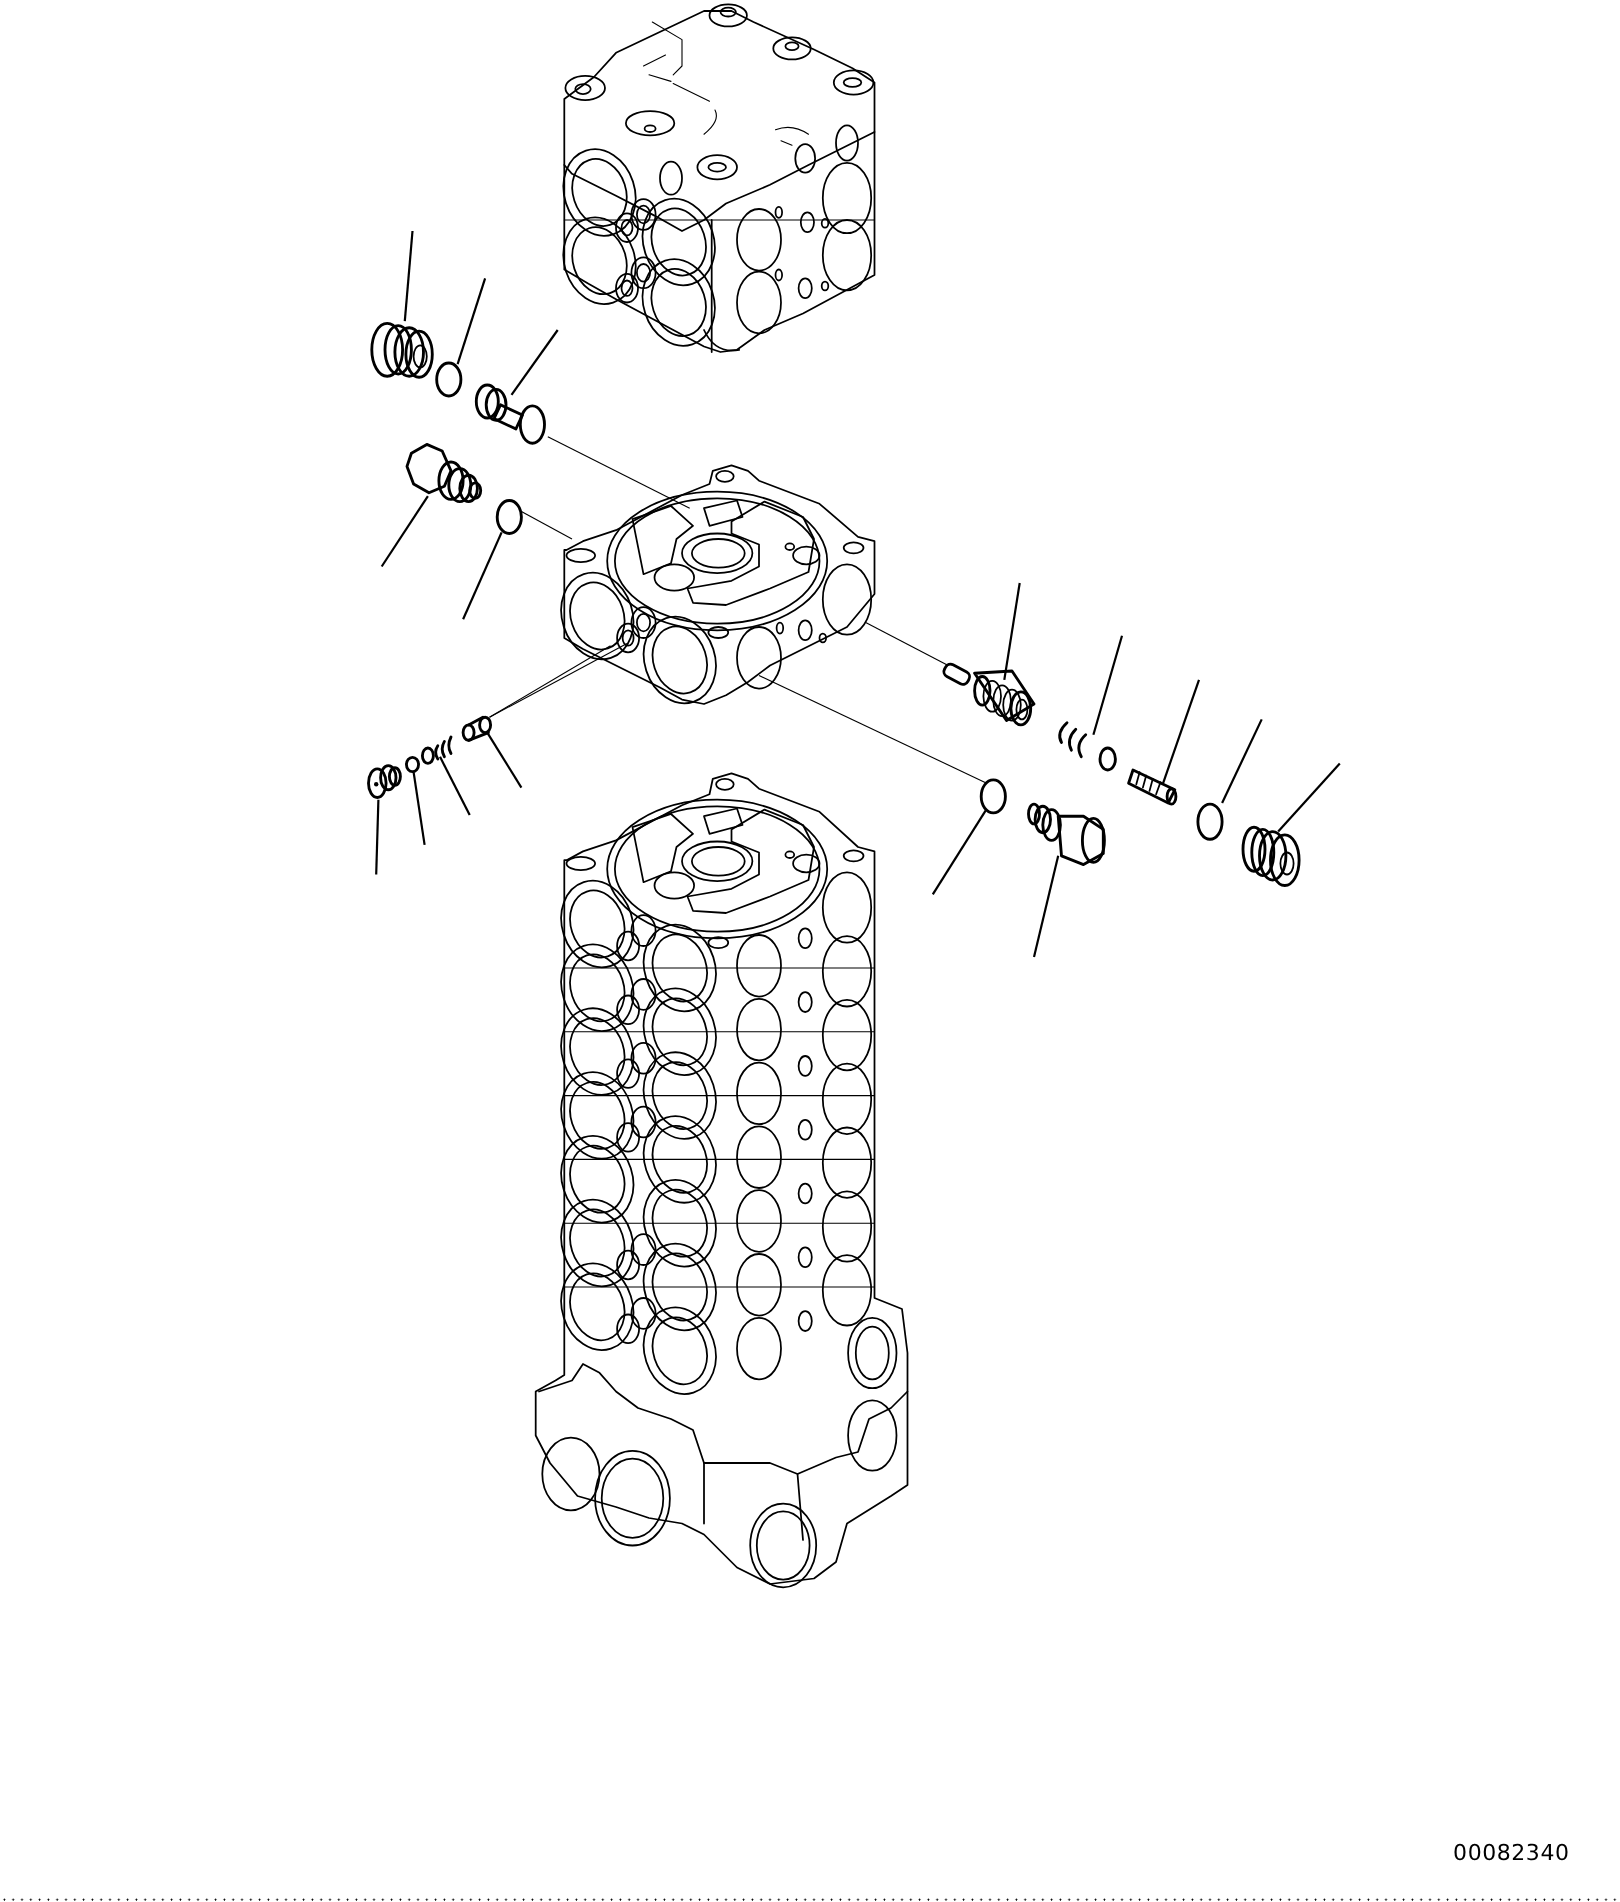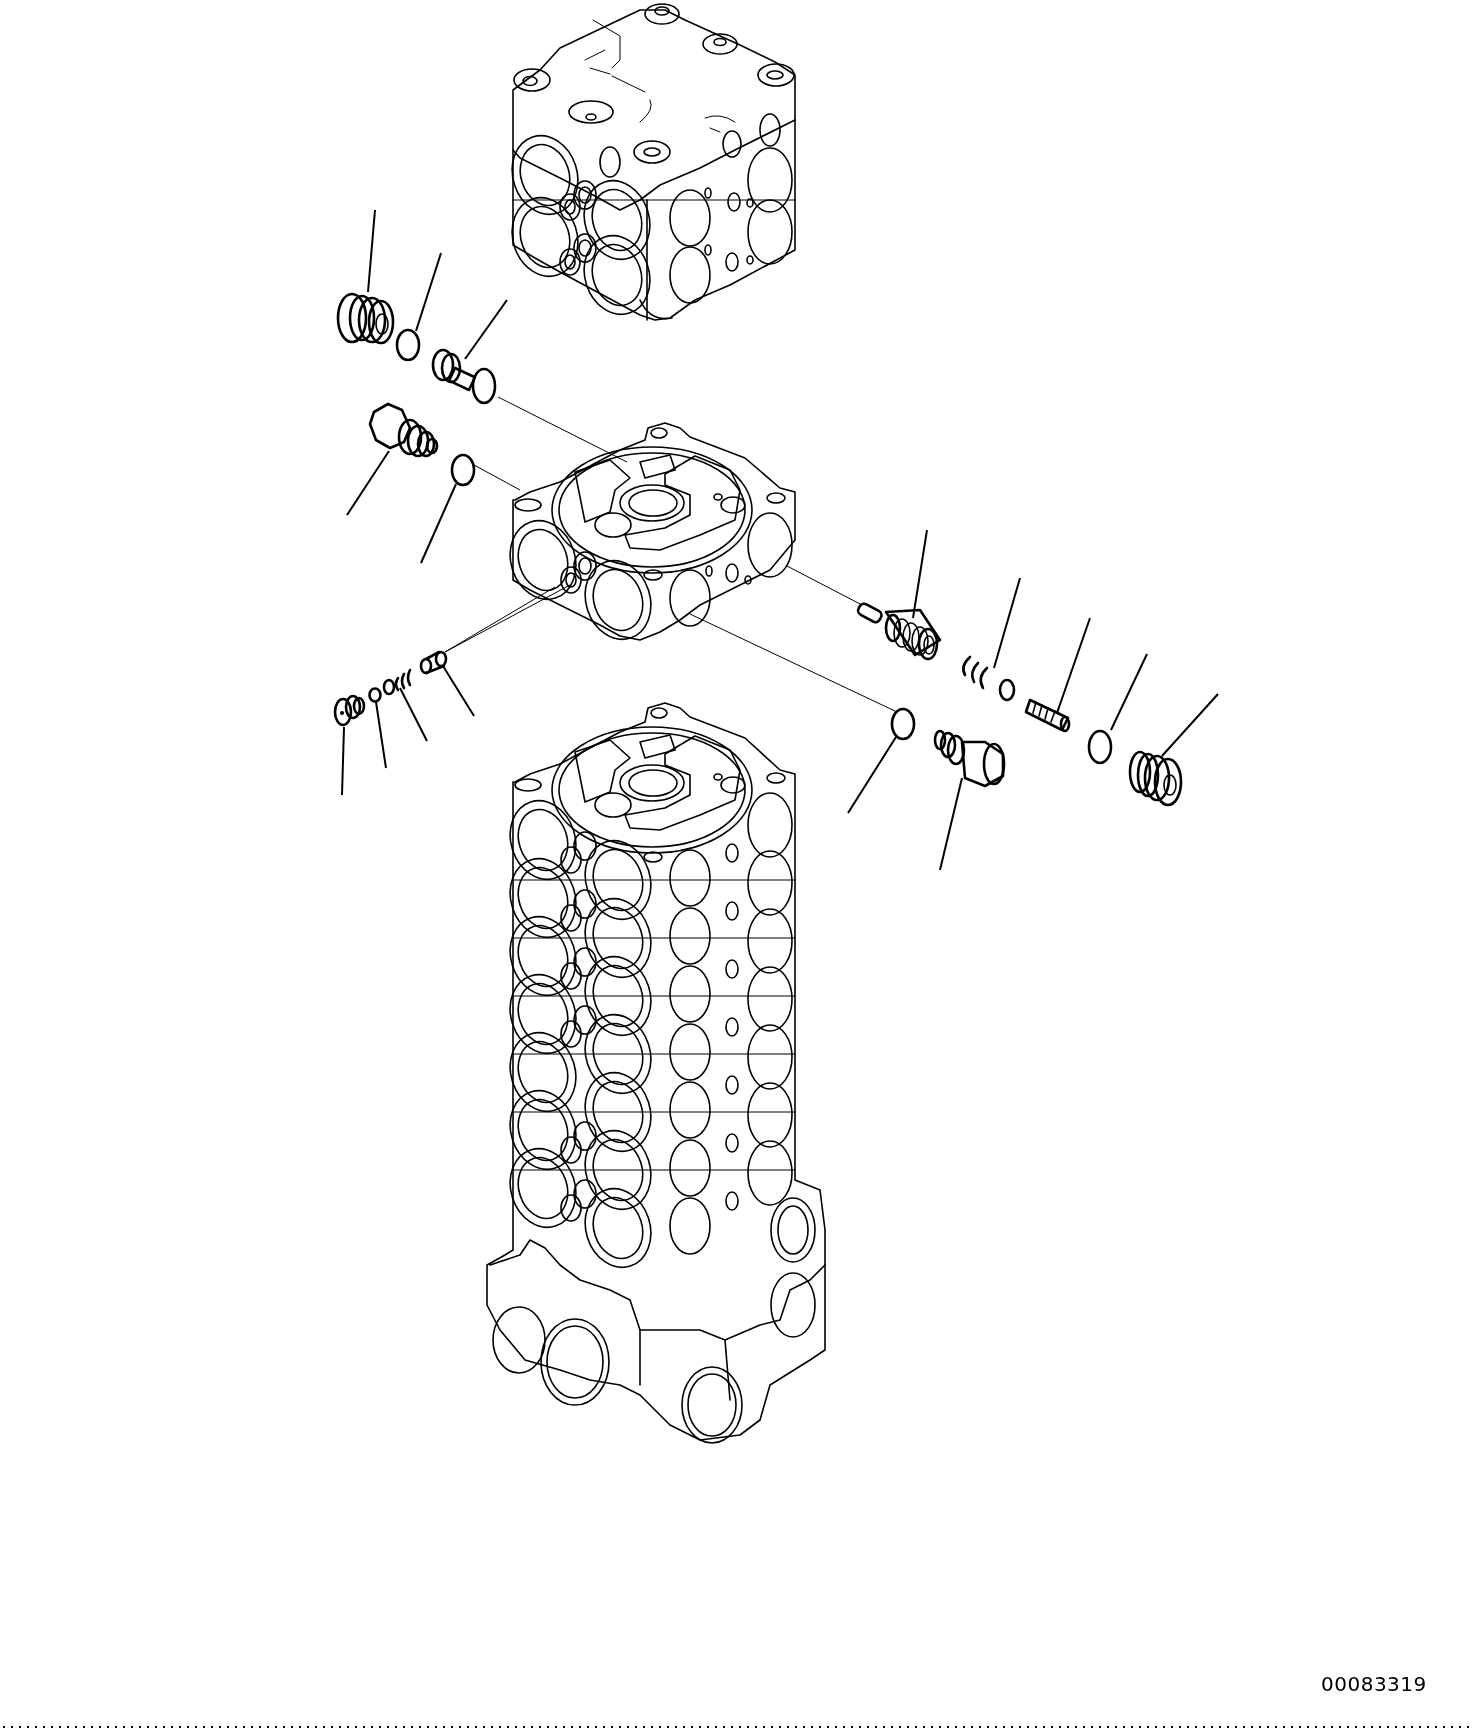--- a/index.html
+++ b/index.html
@@ -330,14 +330,14 @@
   <g>
     <ellipse cx="940" cy="740" rx="5" ry="9" class="ln thick"></ellipse>
     <ellipse cx="948" cy="745" rx="7" ry="12" class="ln thick"></ellipse>
     <ellipse cx="956" cy="750" rx="8" ry="14" class="ln thick"></ellipse>
     <path class="ln thick" d="M962,742 L985,742 L1003,754 L1003,776 L985,786 L965,778 Z"></path>
     <ellipse cx="994" cy="764" rx="10" ry="20" class="ln thick"></ellipse>
     <line x1="940" y1="870" x2="962" y2="778" class="leader"></line>
   </g>
 </svg>
 
-<div class="drawing-number">00083319</div>
+<div class="drawing-number">00082340</div>
 <div class="border-dots"></div>
 
 </body></html>

